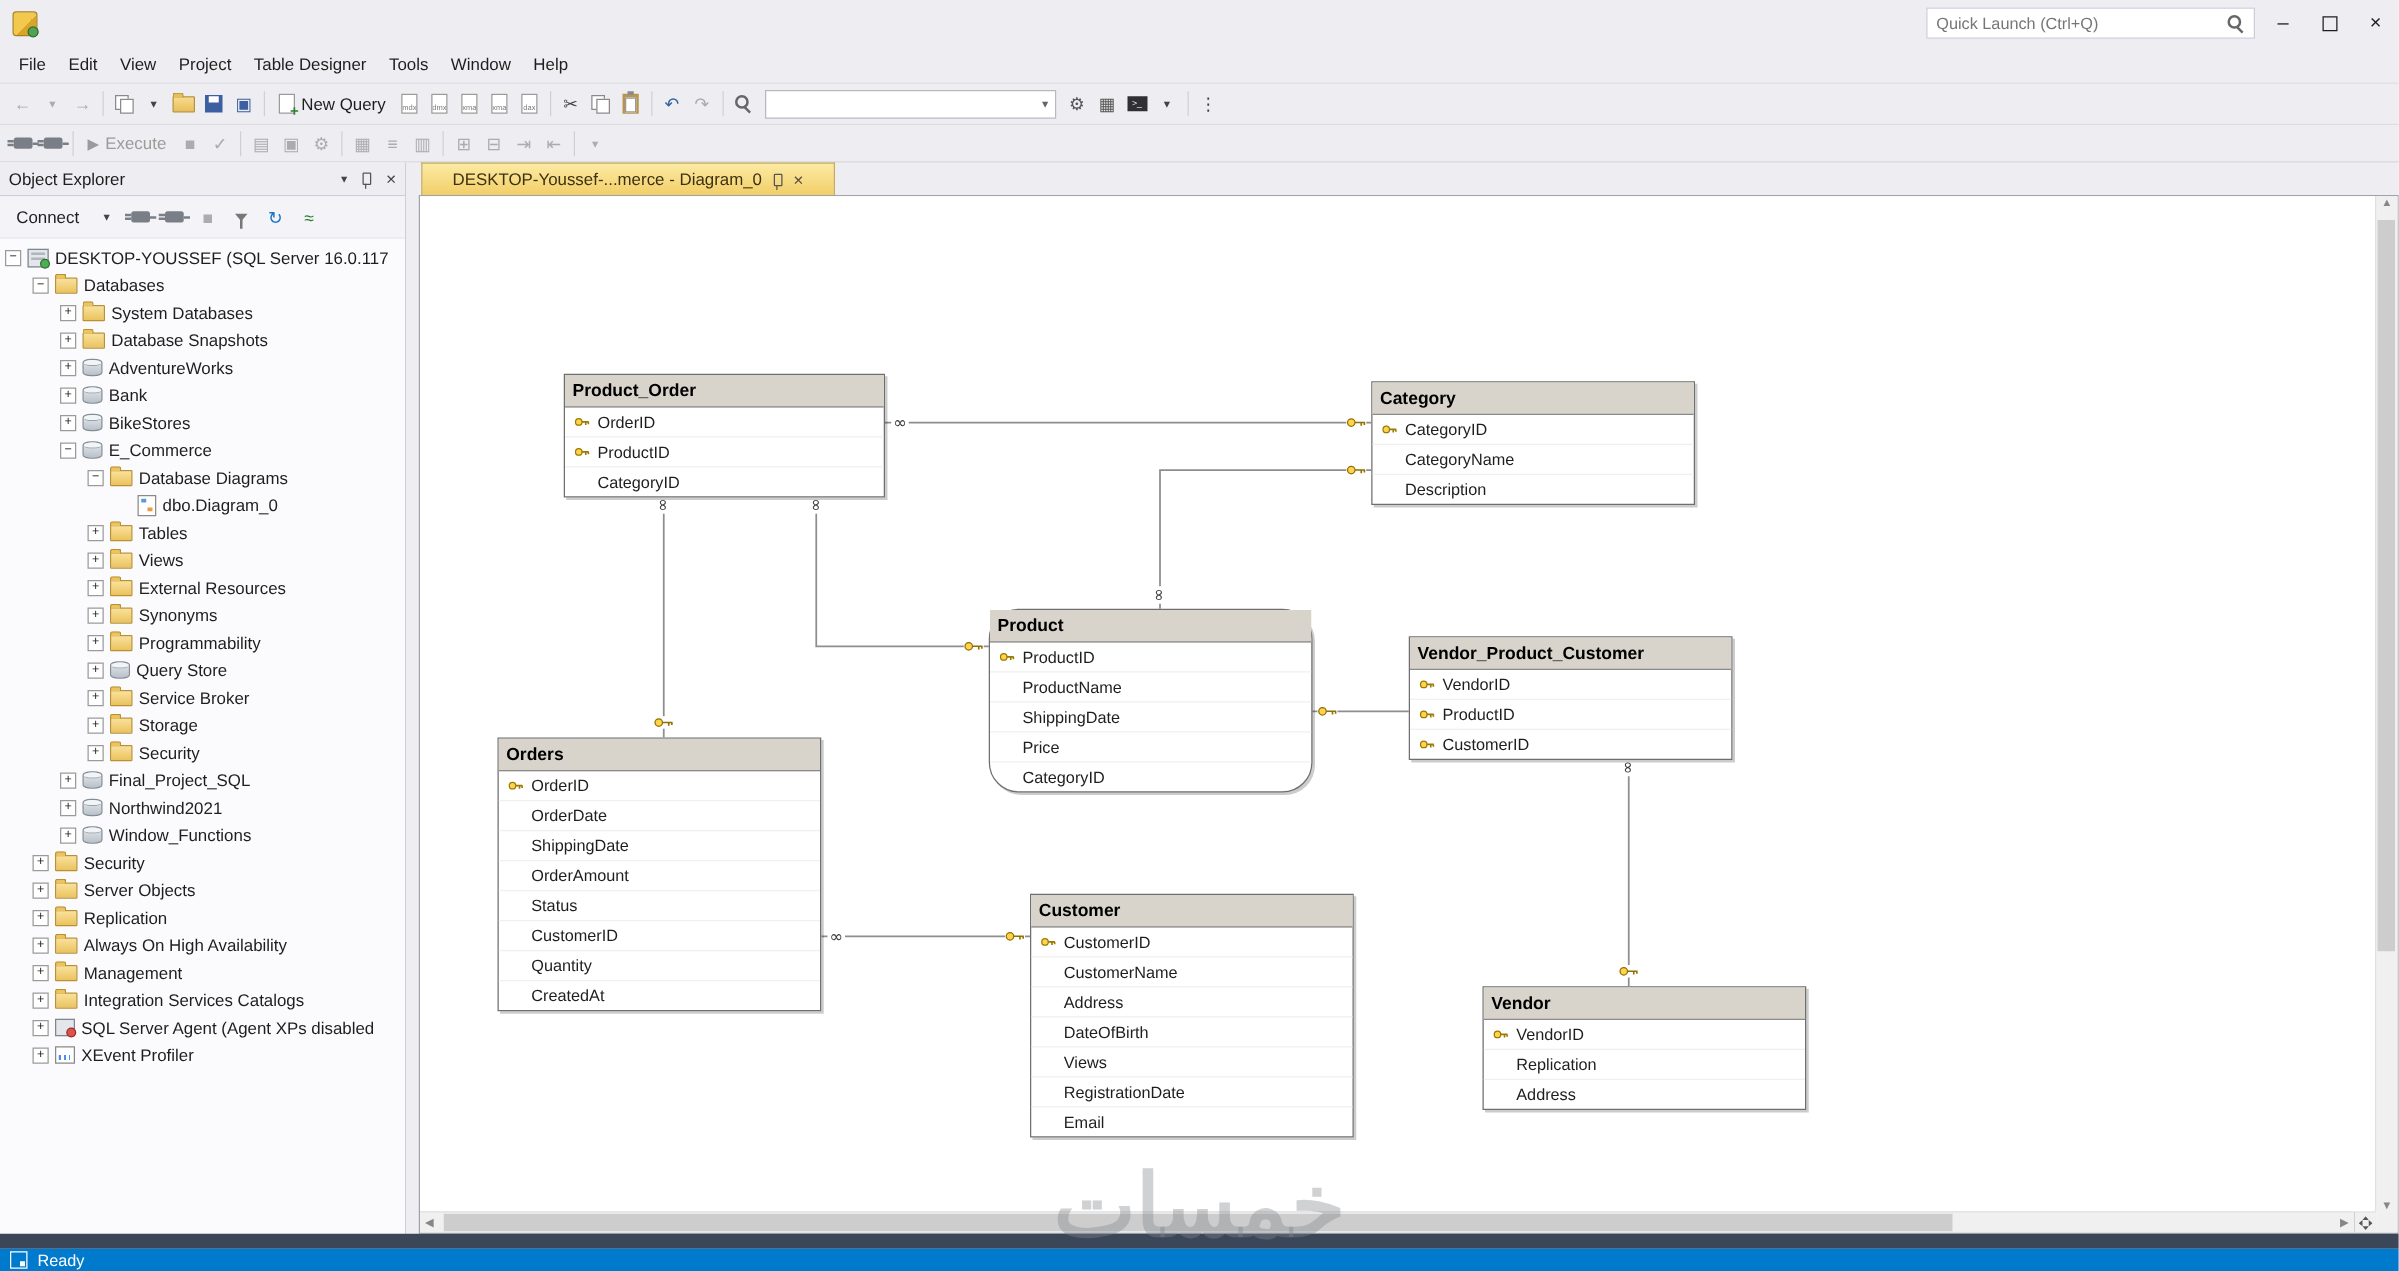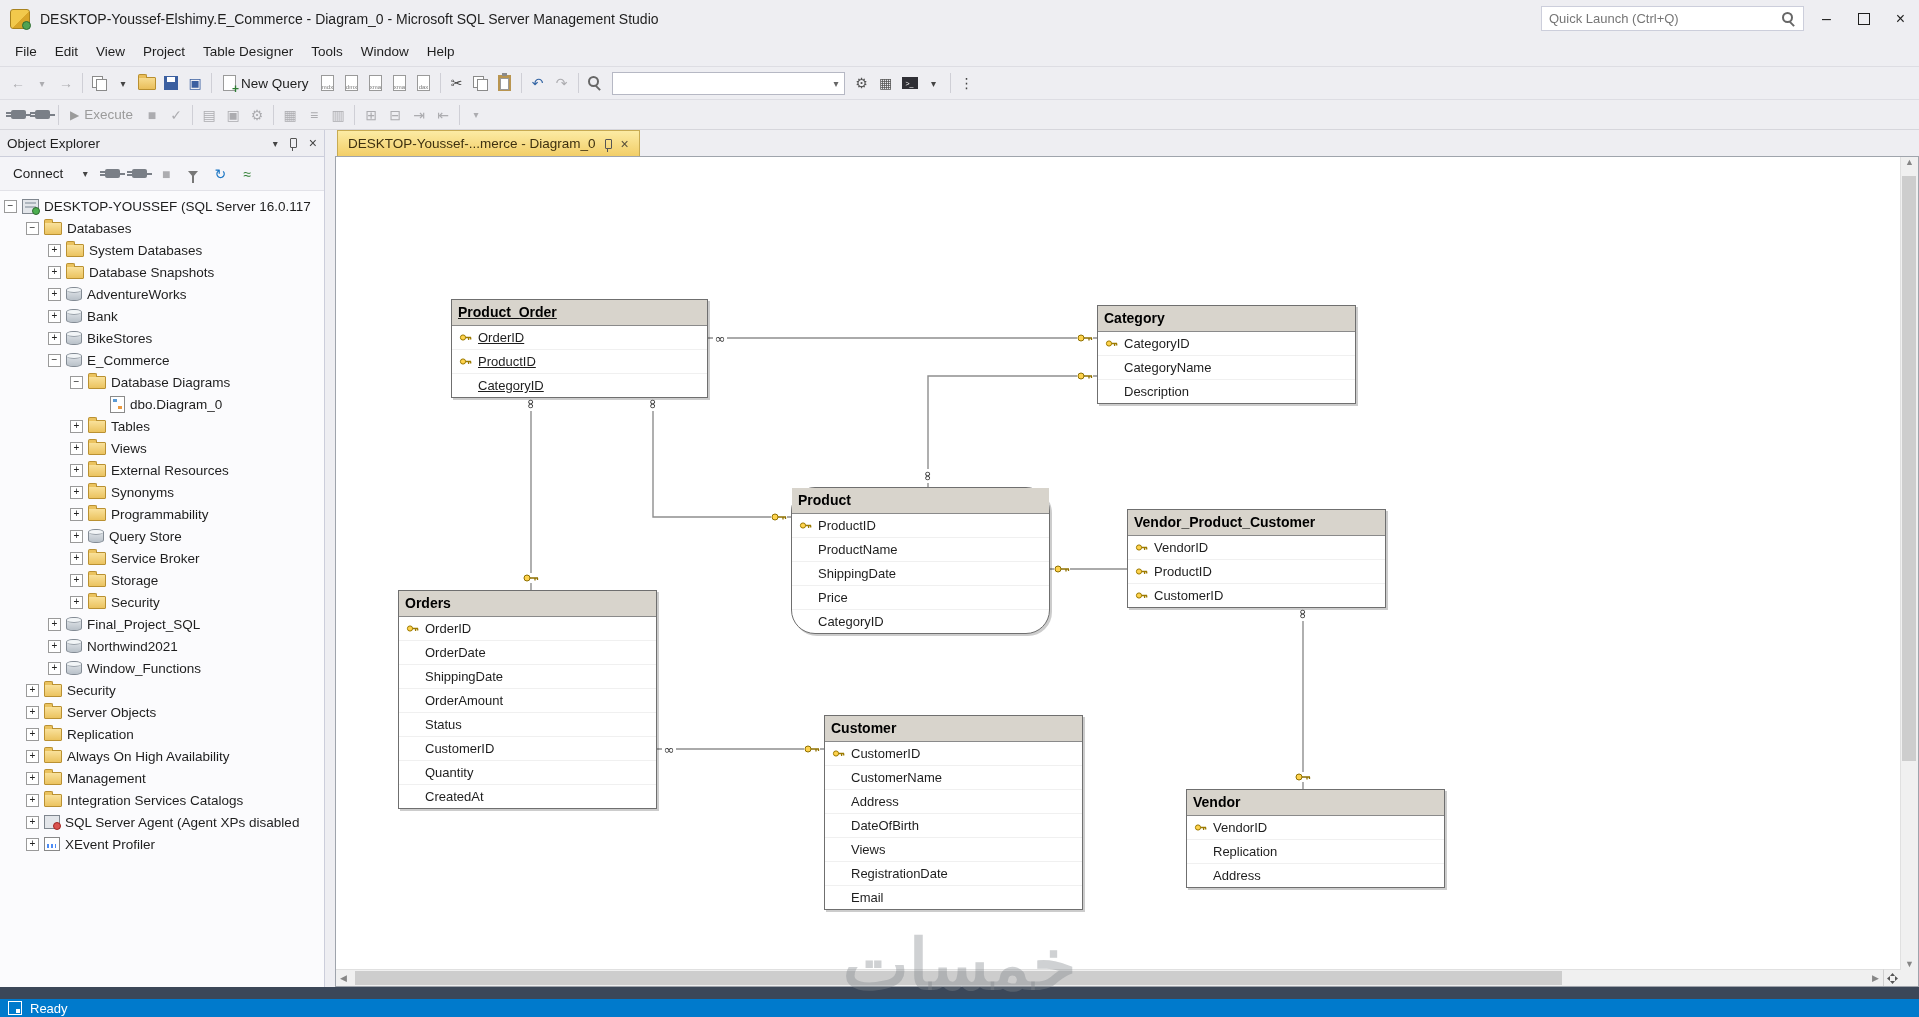--- a/index.html
+++ b/index.html
@@ -77,21 +77,21 @@
   .ico-diagram::before{content:"";position:absolute;left:2px;top:2px;width:4px;height:3px;background:#5B9BD5;}
   .ico-diagram::after{content:"";position:absolute;right:2px;bottom:3px;width:4px;height:3px;background:#ED9B40;}
   .ico-agent{width:14px;height:12px;background:#E3E6EA;border:1px solid #7F868E;position:relative;}
   .ico-agent::after{content:"";position:absolute;right:-2px;bottom:-2px;width:6px;height:6px;border-radius:50%;background:#D9534F;border:1px solid #A02622;}
   .ico-profiler{width:14px;height:12px;background:#fff;border:1px solid #888;position:relative;}
   .ico-profiler::after{content:"";position:absolute;left:2px;bottom:2px;width:9px;height:4px;background:linear-gradient(90deg,#4C8BF5 0 2px,transparent 2px 4px,#4C8BF5 4px 6px,transparent 6px 8px,#4C8BF5 8px 9px);}
   .splitter{width:10px;flex:none;background:#EEEEF2;}
   
   .doc-area{flex:1;display:flex;flex-direction:column;min-width:0;}
   .tabstrip{height:26px;flex:none;display:flex;align-items:flex-end;padding-left:2px;}
-  .doc-tab{height:25px;background:linear-gradient(#FCEBA4,#F2CE68);border:1px solid #C8AB52;border-bottom:none;display:flex;align-items:center;gap:9px;padding:0 10px;color:#3E3110;font-size:13.5px;white-space:nowrap;}
+  .doc-tab{height:25px;background:linear-gradient(#FCEBA4,#F2CE68);border:1px solid #C8AB52;border-bottom:none;display:flex;align-items:center;gap:9px;padding:0 24px;color:#3E3110;font-size:13.5px;white-space:nowrap;}
   .tab-close{font-size:14px;color:#574E3A;}
   .doc-body{flex:1;display:flex;flex-direction:column;min-height:0;border:1px solid #9FA4AC;background:#fff;}
   .doc-middle{flex:1;display:flex;min-height:0;}
   #canvas{flex:1;position:relative;overflow:hidden;background:#fff;}
   #rel-svg{position:absolute;left:0;top:0;pointer-events:none;}
   .vscroll{width:17px;flex:none;background:#F0F0F0;border-left:1px solid #E0E0E0;position:relative;display:flex;flex-direction:column;align-items:center;justify-content:space-between;font-size:9px;color:#868686;}
   .vthumb{position:absolute;left:1px;top:19px;width:14px;height:72%;background:#CDCDCD;}
   .hscroll-row{height:17px;flex:none;display:flex;}
   .hscroll{flex:1;background:#F0F0F0;border-top:1px solid #E0E0E0;position:relative;display:flex;align-items:center;justify-content:space-between;font-size:9px;color:#868686;padding:0 4px;box-sizing:border-box;}
   .hthumb{position:absolute;left:19px;top:1px;height:14px;width:78%;background:#CDCDCD;}
@@ -109,21 +109,20 @@
   .stat-ico{width:12px;height:12px;border:1px solid #fff;position:relative;flex:none;}
   .stat-ico::after{content:"";position:absolute;right:1px;bottom:1px;width:4px;height:4px;background:#fff;}
   
   .watermark{position:fixed;left:50%;top:924px;transform:translateX(-50%);font-size:70px;font-weight:bold;color:rgba(130,134,140,0.38);z-index:99;pointer-events:none;white-space:nowrap;}
 </style>
 </head>
 <body>
 
 <div class="titlebar">
   <span class="app-icon"></span>
-  <span class="title-text">DESKTOP-Youssef-Elshimy.E_Commerce - Diagram_0 - Microsoft SQL Server Management Studio</span>
   <span class="tspacer"></span>
   <div class="quick-launch">
     <span>Quick Launch (Ctrl+Q)</span>
     <span class="i-find"></span>
   </div>
   <div class="win-btns">
     <div class="win-btn">–</div>
     <div class="win-btn">
         <span class="restore-glyph"></span>
       </div>
@@ -498,21 +497,21 @@
               <g>
                 <rect x="959" y="615" width="16" height="10" fill="#ffffff"></rect>
                 <circle cx="963" cy="620" r="3" fill="#FFD34D" stroke="#8F7000"></circle>
                 <path d="M966 620 H974 M971 620 v2.6 M973.5 620 v2" stroke="#8F7000" stroke-width="1.3" fill="none"></path>
               </g>
               <g transform="rotate(90 967 457)">
                 <rect x="960" y="453" width="14" height="8" fill="#ffffff"></rect>
                 <text x="967" y="461.5" text-anchor="middle" font-size="13" fill="#3A3A3A" font-family="&quot;DejaVu Sans&quot;, sans-serif">∞</text>
               </g>
             </svg>
-        <div class="dtable" style="left: 115px; top: 142px; width: 257px; text-decoration: underline;">
+        <div class="dtable" style="left: 115px; top: 142px; width: 257px;">
               <div class="dtable-header">Product_Order</div>
               <div class="dtable-row">
                 <span class="keycell">
                   <svg width="13" height="13" viewBox="0 0 13 13">
                     <circle cx="4" cy="6.5" r="2.6" fill="#FFD34D" stroke="#9C7A00"></circle>
                     <path d="M6.5 6.5 H12 M9.6 6.5 V9 M11.7 6.5 V8.4" stroke="#9C7A00" stroke-width="1.3" fill="none"></path>
                   </svg>
                 </span>
                 <span>OrderID</span>
               </div>

